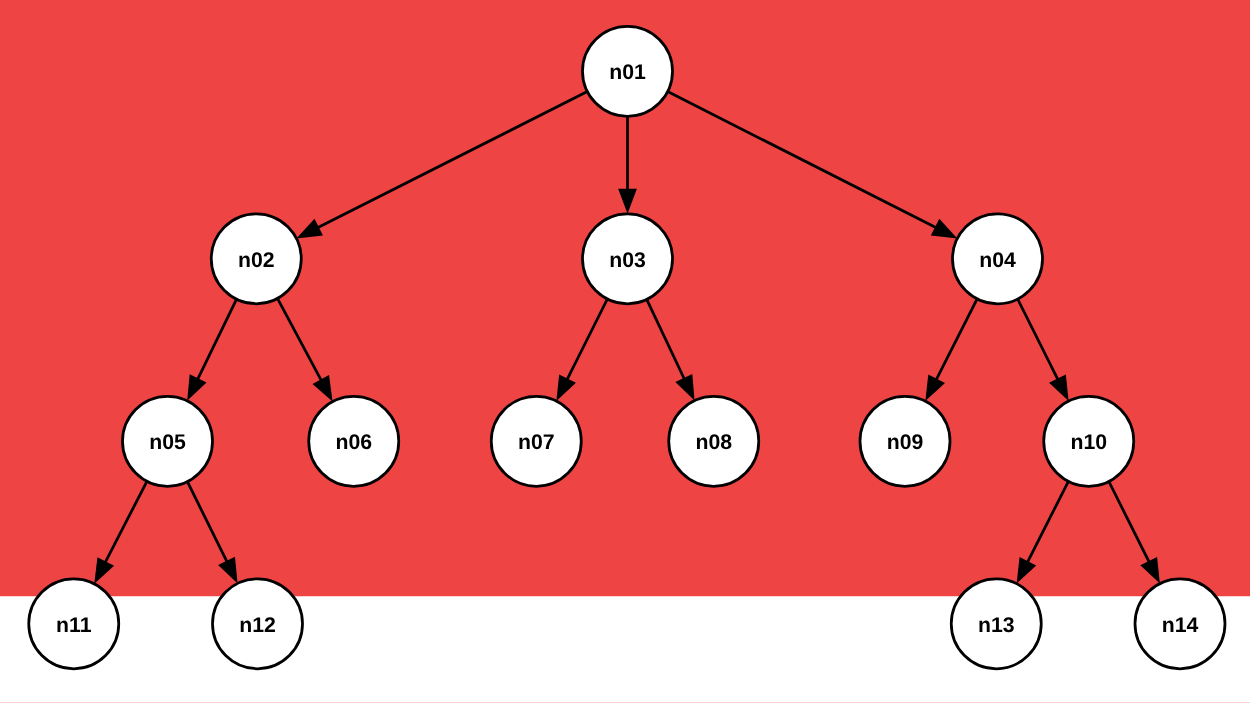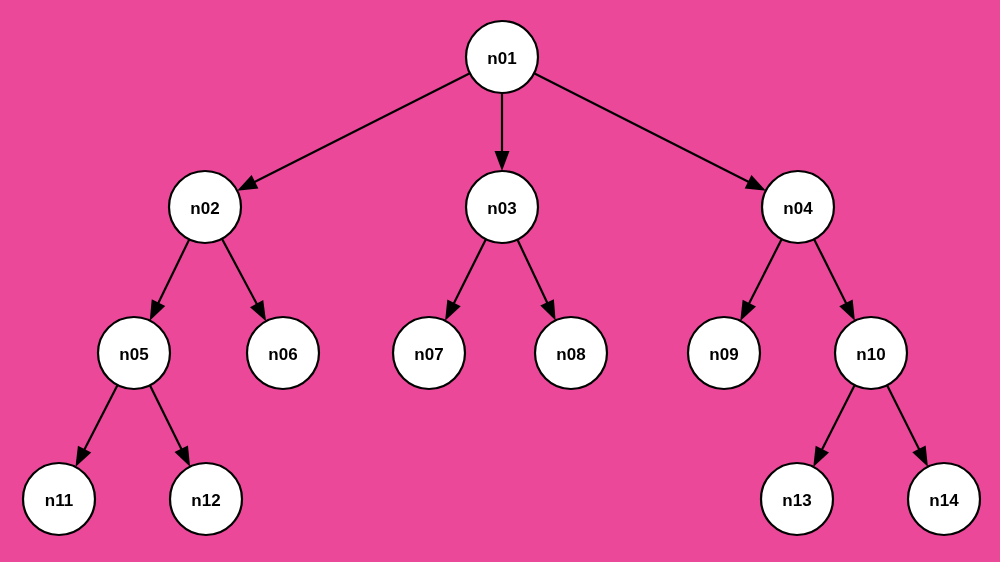--- a/index.html
+++ b/index.html
@@ -10,22 +10,22 @@
   }
   body {
     width: 1000px;
     height: 562px;
     overflow: hidden;
     font-family: "Liberation Sans", sans-serif;
   }
   #diagram-root {
     position: relative;
     width: 1000px;
-    height: 562px;
-    background: #ec4899;
+    height: 477px;
+    background: #ef4444;
   }
   #graph-svg {
     display: block;
     width: 1000px;
     height: 562px;
   }
   .node-circle {
     fill: #ffffff;
     stroke: #000000;
     stroke-width: 2.2;

